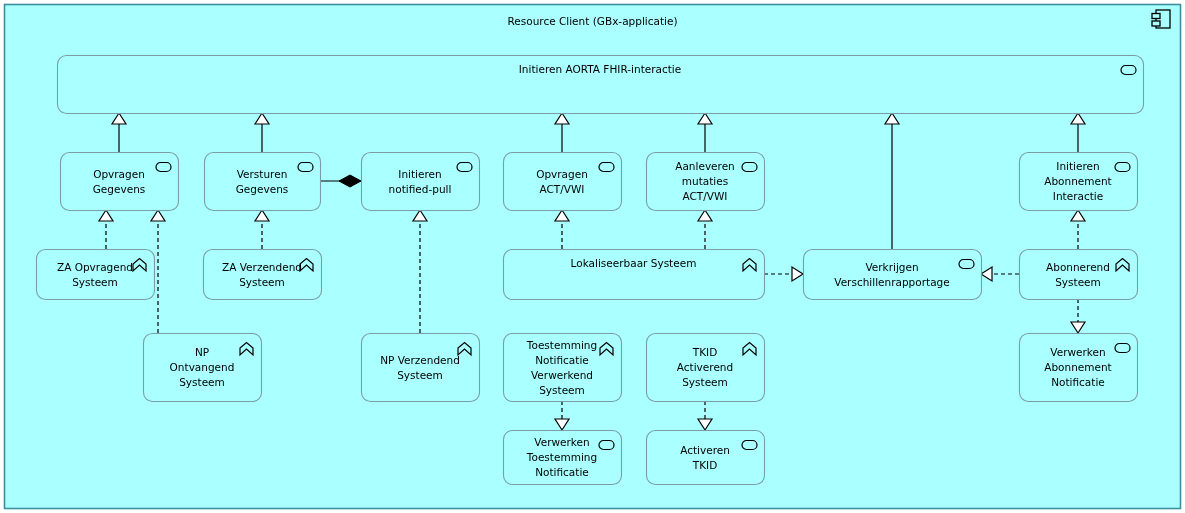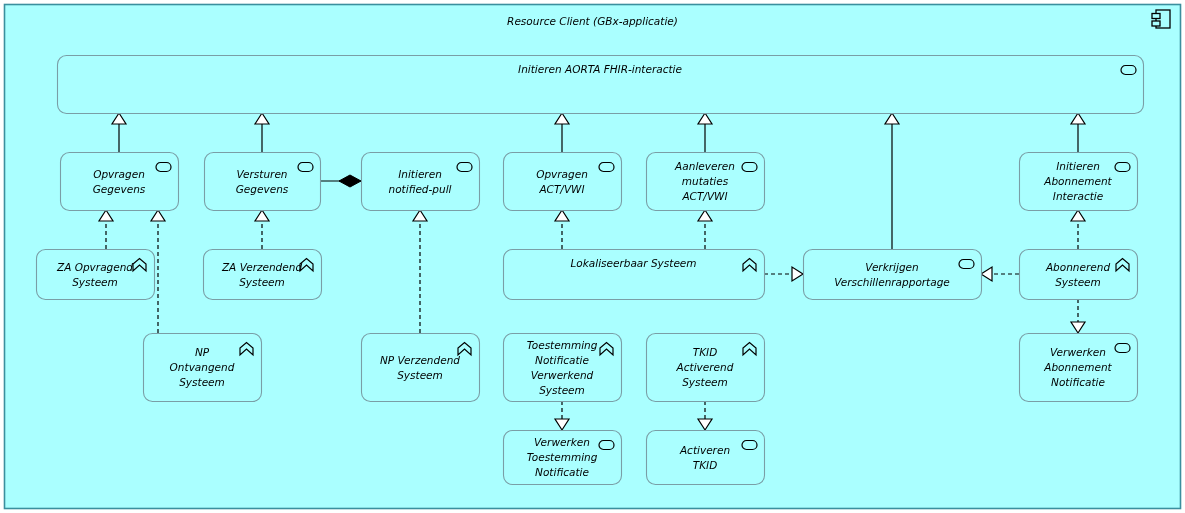--- a/index.html
+++ b/index.html
@@ -1,18 +1,18 @@
 <!DOCTYPE html>
 <html><head>
 <meta charset="utf-8">
 <style>
   html,body{margin:0;padding:0;background:#ffffff;}
   body{width:1185px;height:513px;overflow:hidden;
        font-family:"DejaVu Sans","Liberation Sans",sans-serif;}
-  #stage{position:relative;width:1185px;height:513px;font-style:italic;}
+  #stage{position:relative;width:1185px;height:513px;}
   svg{display:block;}
   .nodeTxt{font-family:"DejaVu Sans","Liberation Sans",sans-serif;
            font-size:10.5px;fill:#000;text-anchor:middle;}
   .titleTxt{font-family:"DejaVu Sans","Liberation Sans",sans-serif;
             font-size:10.5px;fill:#000;text-anchor:middle;}
 </style>
 </head>
 <body>
 
 <div id="stage">

